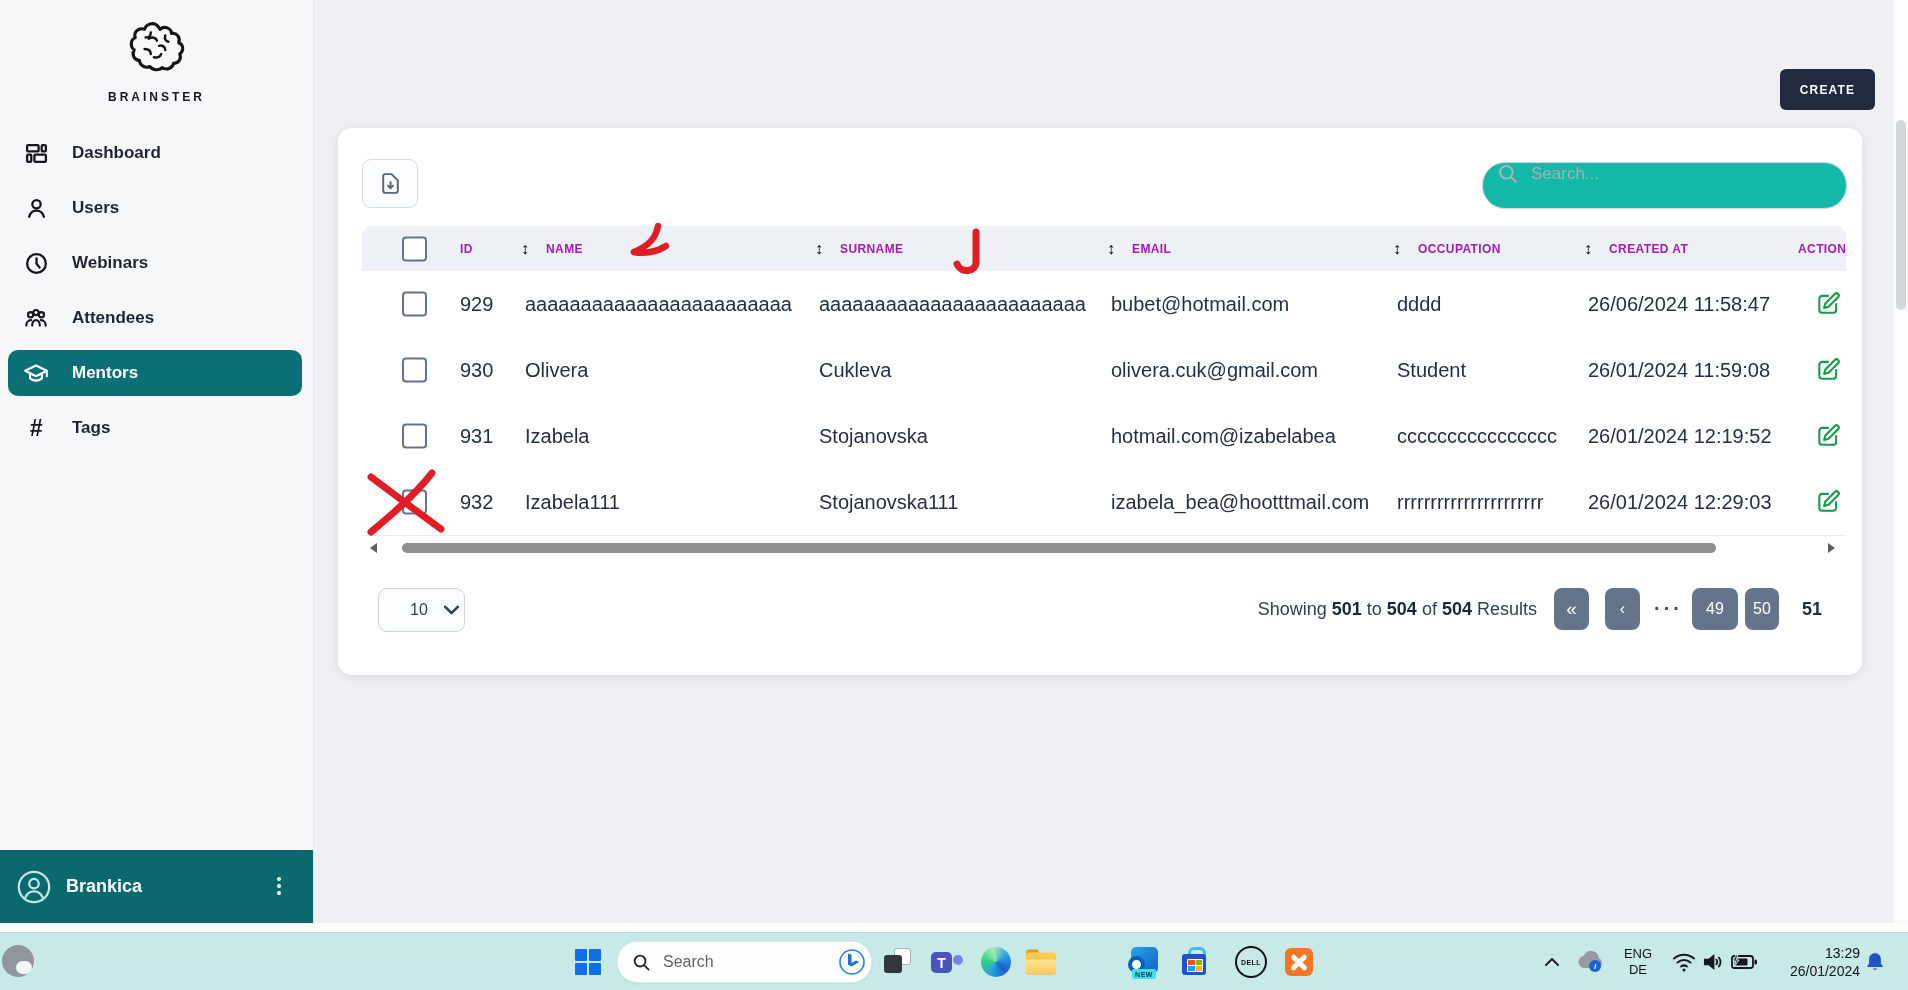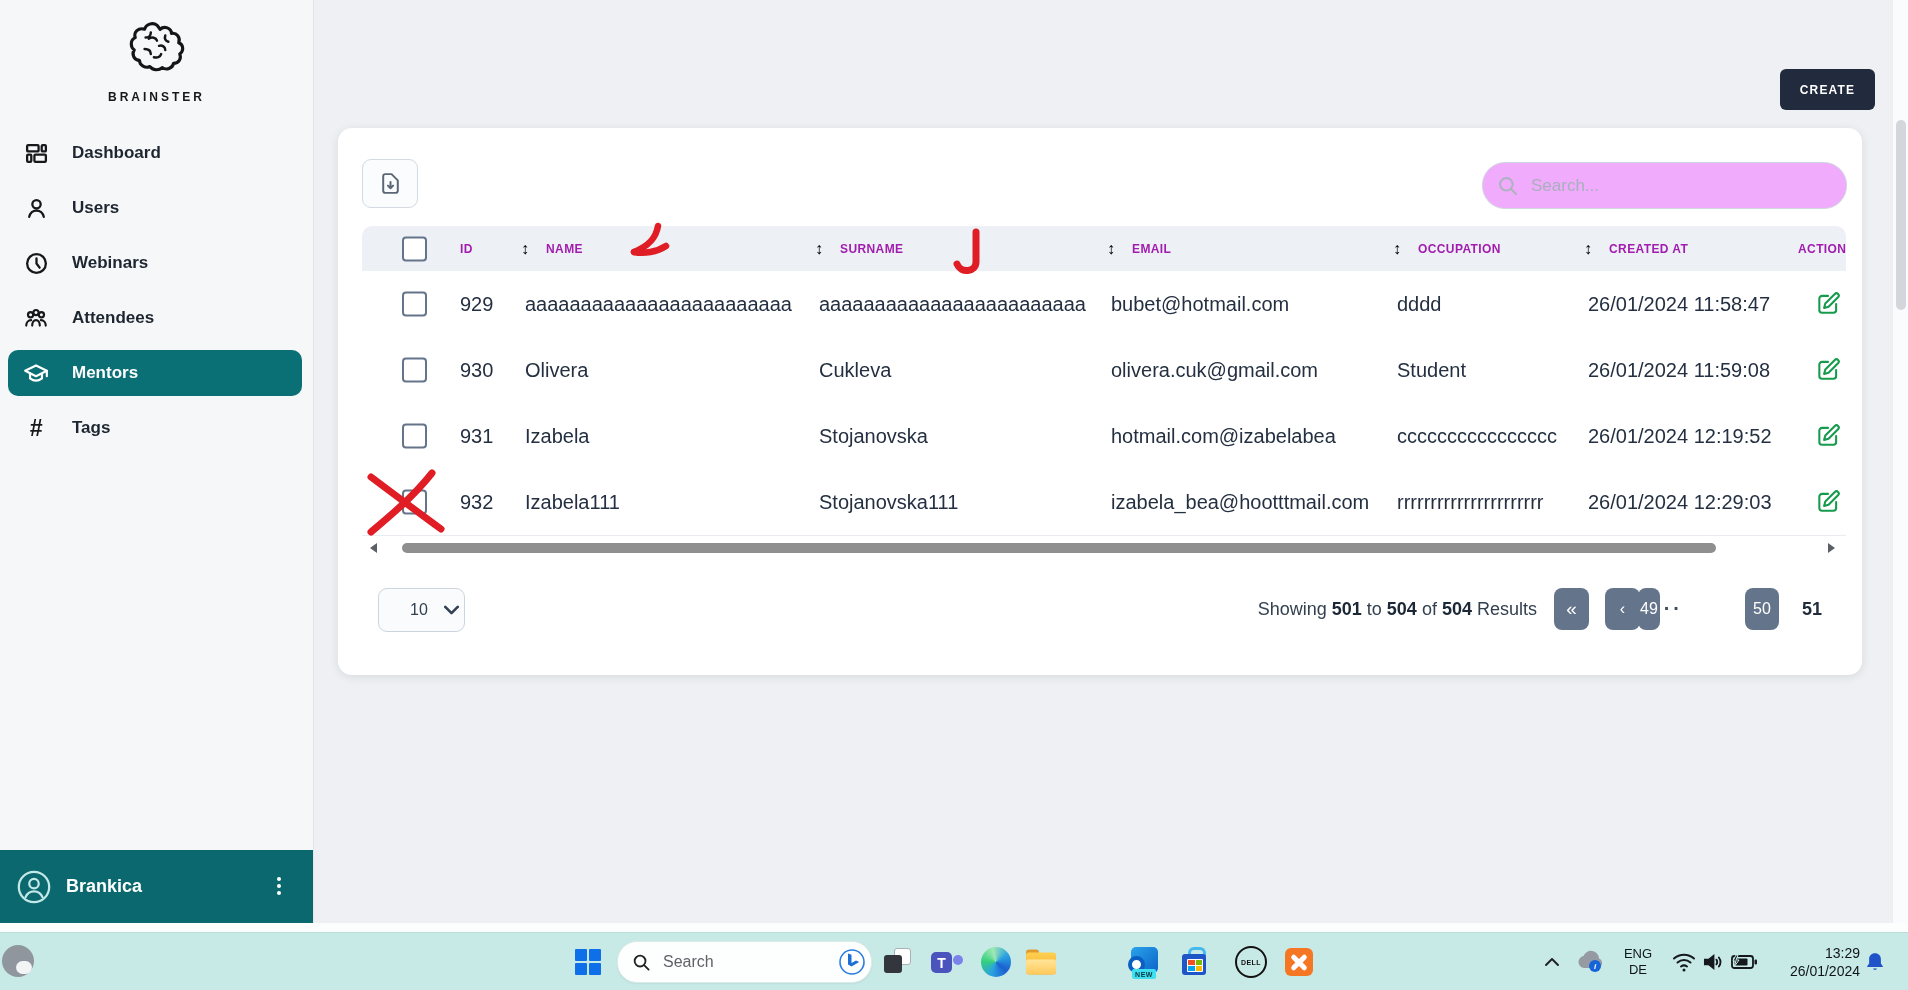--- a/index.html
+++ b/index.html
@@ -19,21 +19,21 @@
   .kebab{position:absolute;right:30px;top:24px;width:6px}
   .kebab i{display:block;width:4px;height:4px;border-radius:50%;background:#fff;margin:3px 0}
   
   #create-btn{position:absolute;left:1780px;top:69px;width:95px;height:41px;background:#222b3d;color:#fff;
     border:none;border-radius:6px;font-size:12px;font-weight:bold;letter-spacing:1.2px;cursor:pointer;font-family:inherit}
   #card{position:absolute;left:338px;top:128px;width:1524px;height:547px;background:#fff;border-radius:14px;
     box-shadow:0 2px 10px rgba(25,35,50,.10)}
   #export-btn{position:absolute;left:24px;top:31px;width:54px;height:47px;border:1.5px solid #d4dae1;border-radius:9px;
     background:#fbfcfd;display:flex;align-items:center;justify-content:center;cursor:pointer}
   #table-search{position:absolute;left:1144px;top:34px;width:363px;height:45px;border:1.5px solid #cfd8e0;border-radius:23px;
-    background:#f0abfc;display:flex;align-items:center}
+    background:#14b8a6;display:flex;align-items:flex-start}
   #table-search input{border:none;outline:none;background:transparent;font-size:17px;color:#3a4554;width:280px;font-family:inherit}
   #table-search input::placeholder{color:#a7b0bb}
   #table-search .mag{margin:0 10px 0 14px}
   .thead{position:absolute;left:24px;top:98px;width:1484px;height:45px;background:#edf0f5;border-radius:10px 10px 0 0;overflow:hidden}
   .th{position:absolute;top:50%;transform:translateY(-50%);font-size:12px;font-weight:bold;color:#a21caf;letter-spacing:.4px;white-space:nowrap}
   .sorti{position:absolute;top:50%;transform:translateY(-50%)}
   .trow{position:absolute;left:24px;width:1484px;height:66px;background:#fff;border-bottom:1px solid #e9ecf0;overflow:hidden}
   .td{position:absolute;top:50%;transform:translateY(-50%);font-size:20px;color:#243041;white-space:nowrap}
   .cb{position:absolute;left:40px;top:50%;transform:translateY(-50%);width:21px;height:21px;border:2px solid #64748b;border-radius:4px;background:#fff;cursor:pointer}
   .editbtn{position:absolute;left:1453px;top:50%;transform:translateY(-50%);width:26px;height:26px;cursor:pointer}
@@ -222,21 +222,21 @@
     <span class="th" style="left:1436px">ACTIONS</span>
   </div>
 
   <div class="trow" style="top:143px">
     <span class="cb"></span>
     <span class="td" style="left:98px">929</span>
     <span class="td" style="left:163px">aaaaaaaaaaaaaaaaaaaaaaaa</span>
     <span class="td" style="left:457px">aaaaaaaaaaaaaaaaaaaaaaaa</span>
     <span class="td" style="left:749px">bubet@hotmail.com</span>
     <span class="td" style="left:1035px">dddd</span>
-    <span class="td" style="left:1226px">26/01/2024 11:58:47</span>
+    <span class="td" style="left:1226px">26/06/2024 11:58:47</span>
     <span class="editbtn">
       <svg width="26" height="26" viewBox="0 0 24 24" fill="none" stroke="#169a4c" stroke-width="1.9" stroke-linecap="round" stroke-linejoin="round">
         <path d="M12 4.5H6.5A2.5 2.5 0 0 0 4 7v10.5A2.5 2.5 0 0 0 6.5 20H17a2.5 2.5 0 0 0 2.5-2.5V12"></path>
         <path d="M18.3 2.7a2.1 2.1 0 0 1 3 3L12.5 14.5l-4.1 1.1 1.1-4.1z"></path>
       </svg></span>
   </div>
   <div class="trow" style="top:209px">
     <span class="cb"></span>
     <span class="td" style="left:98px">930</span>
     <span class="td" style="left:163px">Olivera</span>
@@ -292,21 +292,21 @@
     </svg>
   </div>
 
   <div id="showing">
     <span>Showing</span>&nbsp;<b>501</b>&nbsp;<span>to</span>&nbsp;<b>504</b>&nbsp;<span>of</span>&nbsp;<b>504</b>&nbsp;<span>Results</span>
   </div>
 
   <button class="pgbtn" style="left:1216px;width:35px;font-size:19px">«</button>
   <button class="pgbtn" style="left:1267px;width:35px">‹</button>
   <span class="pgdots" style="left:1316px">···</span>
-  <button class="pgbtn" style="left:1300px;width:22px">49</button>
+  <button class="pgbtn" style="left:1354px;width:46px">49</button>
   <button class="pgbtn" style="left:1407px;width:34px">50</button>
   <span class="pgcur" style="left:1464px">51</span>
 </section>
 
 <svg class="anno" style="left:616px;top:222px" width="56" height="54" viewBox="0 0 56 54">
   <g fill="none" stroke="#e01c24" stroke-width="6.5" stroke-linecap="round">
     <path d="M42 4c-2 12-9 20-24 26"></path>
     <path d="M50 24c-9 6-22 8-32 6"></path>
   </g>
 </svg>

